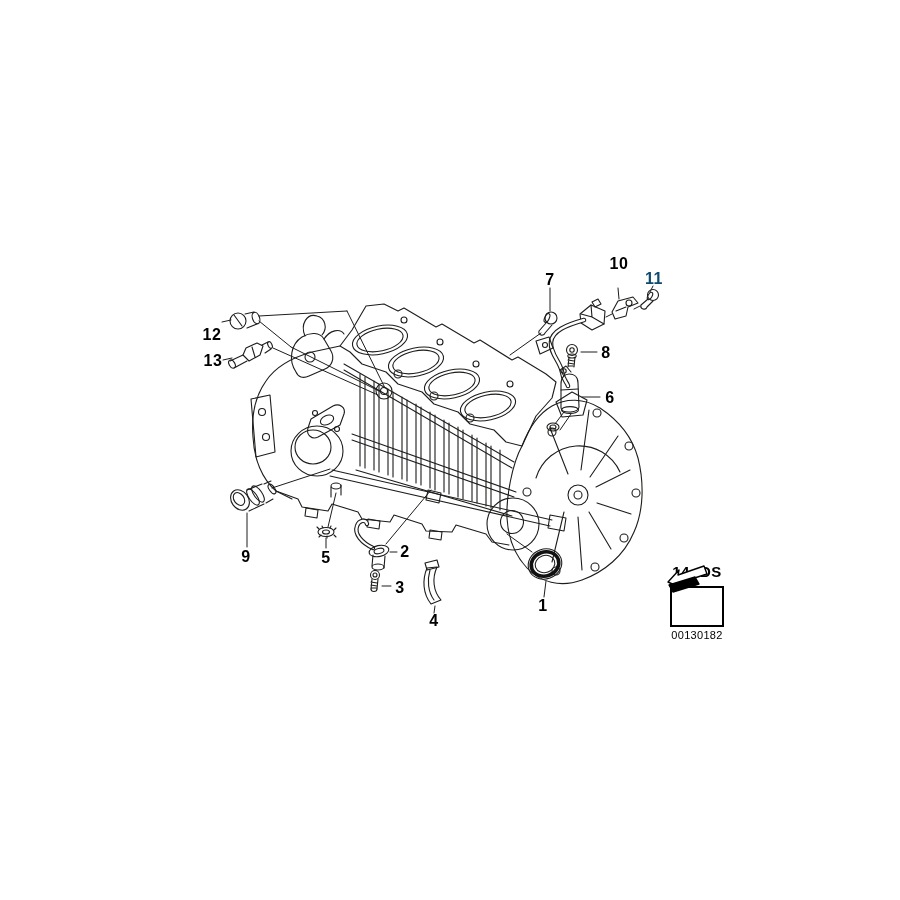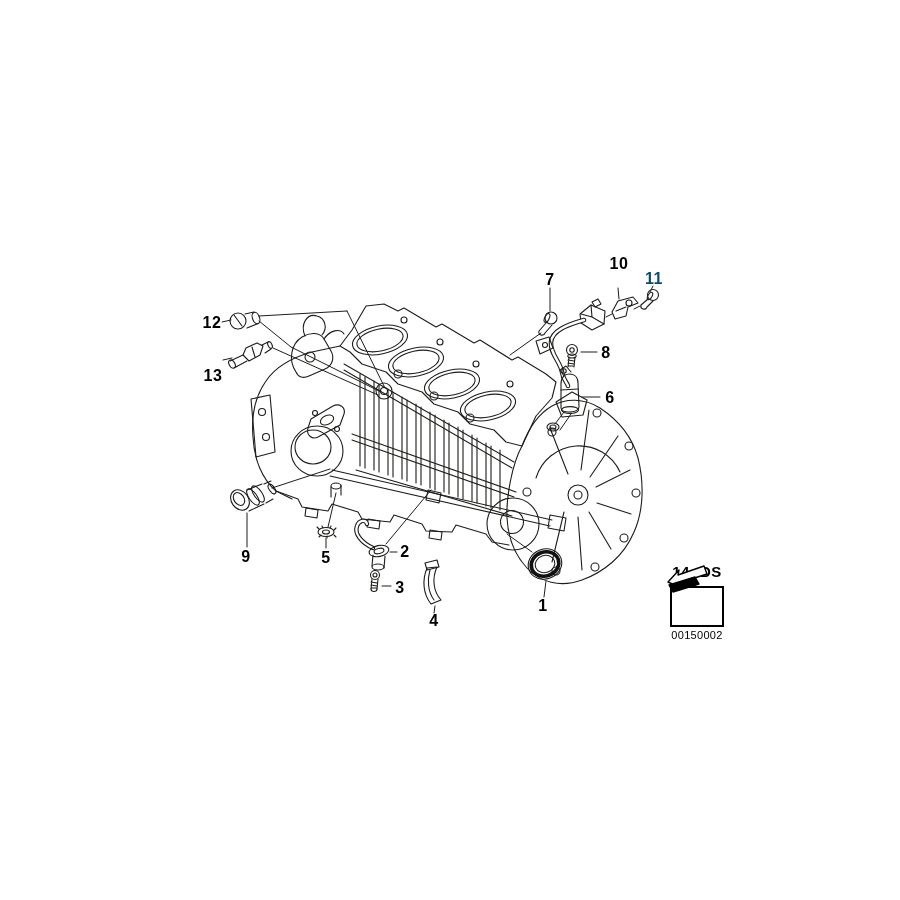--- a/index.html
+++ b/index.html
@@ -247,30 +247,30 @@
       <div class="callout" style="left: 405px; top: 552px; color: rgb(0, 0, 0);">2</div>
       <div class="callout" style="left: 400px; top: 588px; color: rgb(0, 0, 0);">3</div>
       <div class="callout" style="left: 434px; top: 621px; color: rgb(0, 0, 0);">4</div>
       <div class="callout" style="left: 326px; top: 558px; color: rgb(0, 0, 0);">5</div>
       <div class="callout" style="left: 610px; top: 398px; color: rgb(0, 0, 0);">6</div>
       <div class="callout" style="left: 550px; top: 280px; color: rgb(0, 0, 0);">7</div>
       <div class="callout" style="left: 606px; top: 353px; color: rgb(0, 0, 0);">8</div>
       <div class="callout" style="left: 246px; top: 557px; color: rgb(0, 0, 0);">9</div>
       <div class="callout" style="left: 619px; top: 264px; color: rgb(0, 0, 0);">10</div>
       <div class="callout" style="left: 654px; top: 279px; color: #0c4a6e;">11</div>
-      <div class="callout" style="left: 212px; top: 323px; color: rgb(0, 0, 0);">12</div>
-      <div class="callout" style="left: 213px; top: 361px; color: rgb(0, 0, 0); margin-top: 15px;">13</div>
+      <div class="callout" style="left: 212px; top: 335px; color: rgb(0, 0, 0);">12</div>
+      <div class="callout" style="left: 213px; top: 361px; color: rgb(0, 0, 0);">13</div>
     </div>
 
 <div class="stamp">
   <div class="stamp-label">14 -DS</div>
   <div class="stamp-box">
     <svg width="44" height="31" viewBox="0 0 44 31">
       <g stroke="#000" stroke-width="1.4" stroke-linejoin="round">
         <polygon fill="#ffffff" points="4,19 15,7 14,12 40,3 43,11 18,19 17,25"></polygon>
         <polygon fill="#000000" points="5,22 31,14 35,21 9,29"></polygon>
       </g>
     </svg>
   </div>
-  <div class="stamp-code">00150002</div>
+  <div class="stamp-code">00130182</div>
 </div>
 
 </div>
 
 </body></html>

